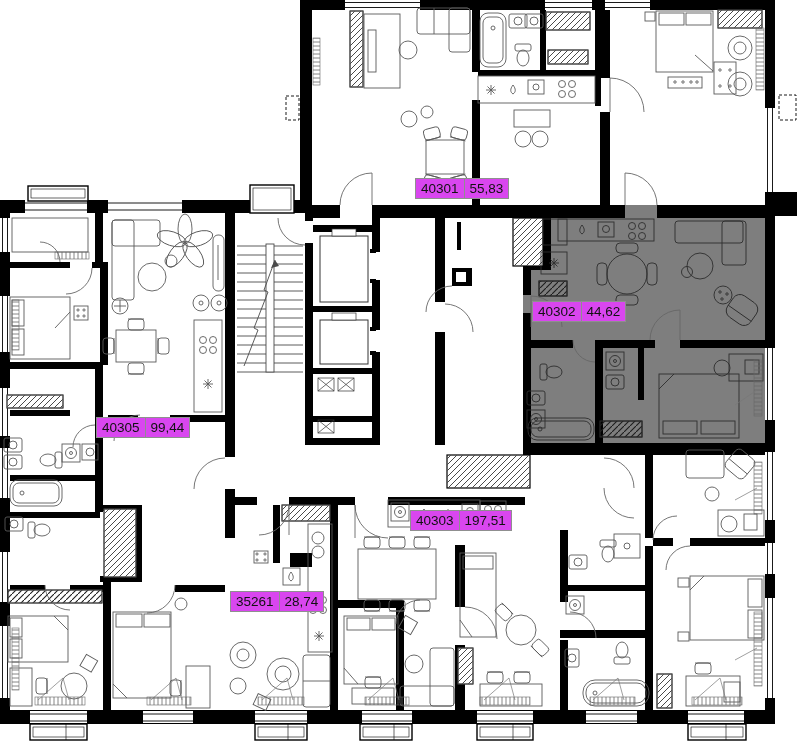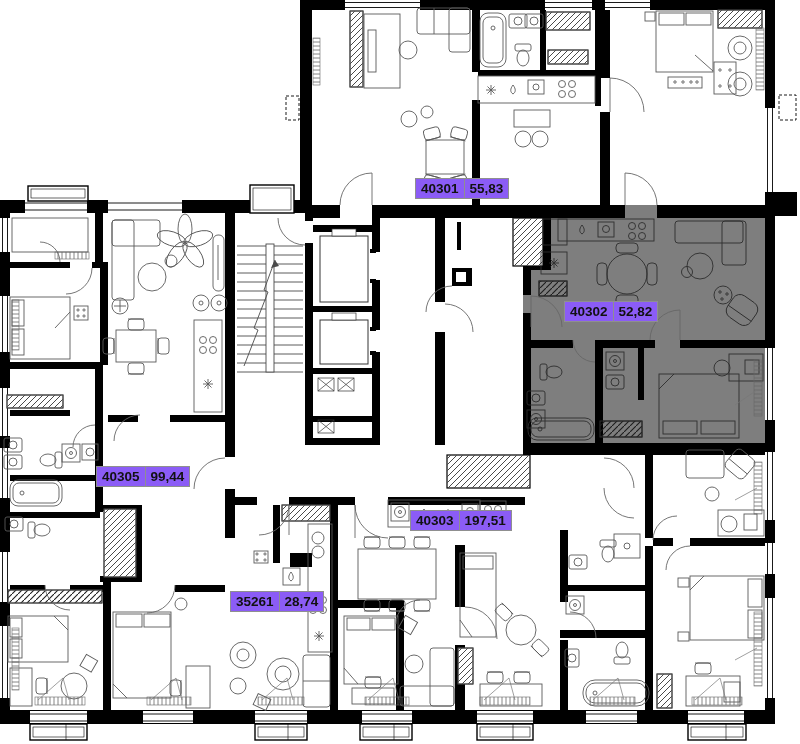--- a/index.html
+++ b/index.html
@@ -1,21 +1,21 @@
 <!DOCTYPE html>
 <html><head>
 <meta charset="utf-8">
 <style>
   html,body{margin:0;padding:0;background:#fff;}
   .plan{position:relative;width:800px;height:744px;background:#fff;overflow:hidden;
         font-family:"Liberation Sans",sans-serif;}
   .plan svg{display:block;}
-  .unit-label{position:absolute;display:flex;align-items:stretch;background:#8b5cf6;
+  .unit-label{position:absolute;display:flex;align-items:stretch;background:#d946ef;
       border:1px solid #8f8f8f;font-size:13.5px;line-height:17px;color:#111;
-      white-space:nowrap;cursor:pointer;font-weight:bold;}
+      white-space:nowrap;cursor:pointer;}
   .unit-label .num{padding:1px 5px;border-right:1px solid #8f8f8f;}
   .unit-label .area{padding:1px 5px;}
 </style>
 </head>
 <body>
 
 <div class="plan">
 <svg width="800" height="744" viewBox="0 0 800 744">
   <defs>
     <pattern id="hatch" patternUnits="userSpaceOnUse" width="6" height="6">
@@ -581,29 +581,29 @@
   <g stroke="#000" stroke-width="0.9" stroke-dasharray="3 2" fill="#fff">
     <rect x="286" y="96" width="13" height="24"></rect>
         <rect x="779" y="95" width="17" height="25"></rect>
   </g>
 </svg>
 
   <div class="unit-label" style="left:415px;top:178px">
     <span class="num">40301</span>
       <span class="area">55,83</span>
   </div>
-  <div class="unit-label" style="left:564px;top:301px">
+  <div class="unit-label" style="left:532px;top:301px">
     <span class="num">40302</span>
-      <span class="area">52,82</span>
+      <span class="area">44,62</span>
   </div>
   <div class="unit-label" style="left:410px;top:510px">
     <span class="num">40303</span>
       <span class="area">197,51</span>
   </div>
   <div class="unit-label" style="left:230px;top:591px">
     <span class="num">35261</span>
       <span class="area">28,74</span>
   </div>
-  <div class="unit-label" style="left:96px;top:466px">
+  <div class="unit-label" style="left:96px;top:417px">
     <span class="num">40305</span>
       <span class="area">99,44</span>
   </div>
 </div>
 
 </body></html>

